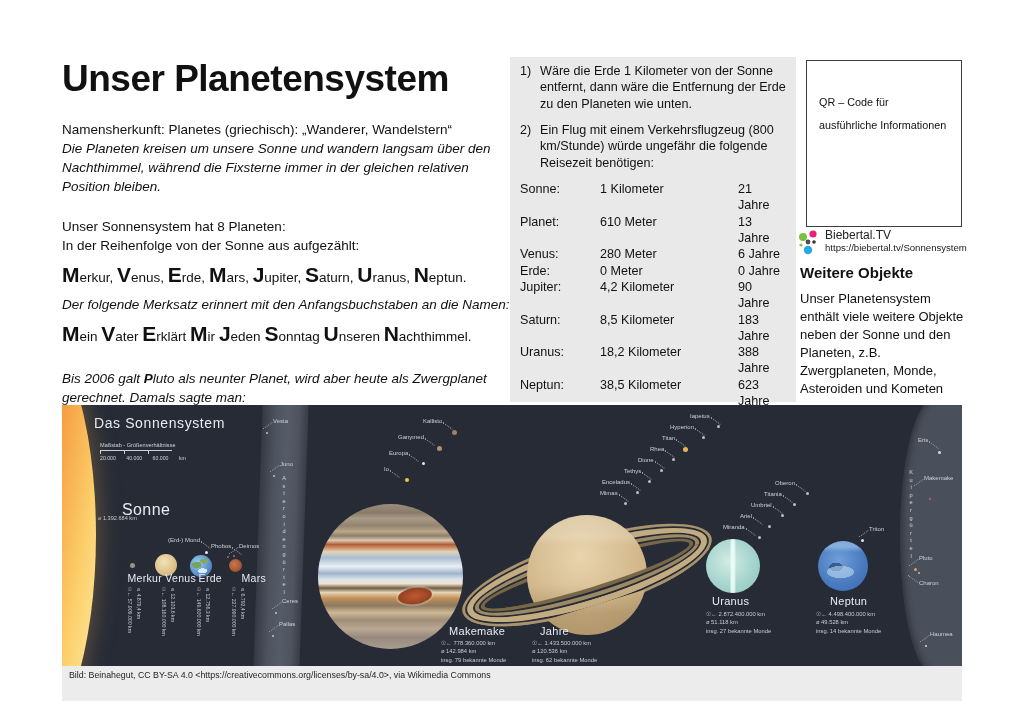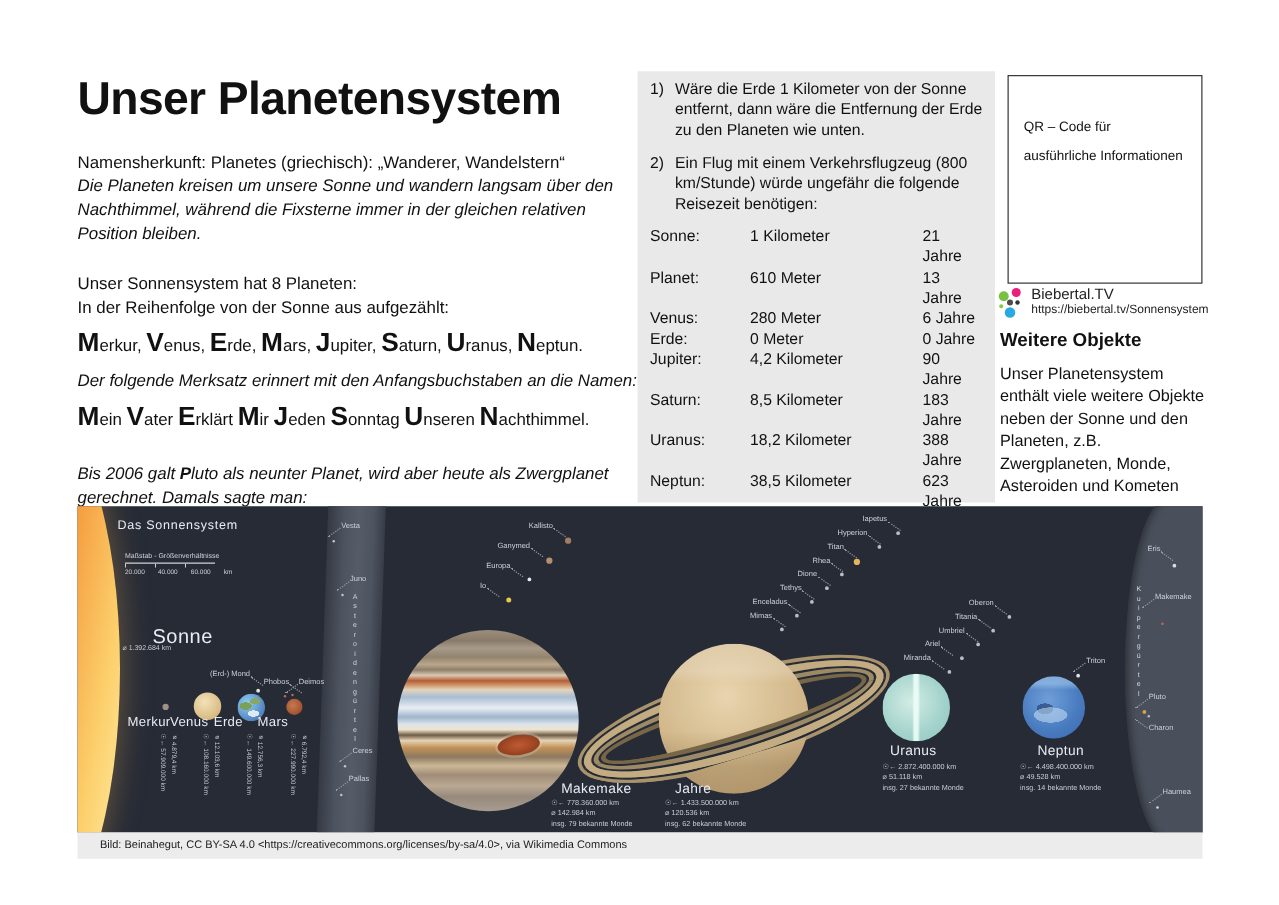--- a/index.html
+++ b/index.html
@@ -30,38 +30,38 @@
   .qr-box{position:absolute;left:806px;top:60px;width:156px;height:167px;border:1.5px solid #3c3c3c;
     box-sizing:border-box;padding:30px 12px 0;font-size:10.8px;line-height:2.1;background:#fff}
   .brand-row{position:absolute;left:797px;top:228px;display:flex;align-items:flex-start}
   .brand-name{font-size:12px;color:#222}
   .brand-url{font-size:9.6px;color:#222}
   .obj-head{position:absolute;left:800px;top:264px;font-size:15px;font-weight:bold;margin:0}
   .obj-text{position:absolute;left:800px;top:290px;width:172px;font-size:13px;line-height:1.38;margin:0}
   
   .figure{position:absolute;left:62px;top:405px;width:900px;height:261px;background:#262b36;overflow:hidden}
   .figure *{position:absolute}
-  .fig-title{left:32px;top:10px;font-size:10px;color:#e8ebf1;letter-spacing:.6px;white-space:nowrap}
+  .fig-title{left:32px;top:10px;font-size:14px;color:#e8ebf1;letter-spacing:.6px;white-space:nowrap}
   .scale{left:38px;top:37px;color:#cdd2da}
   .scale .sl{position:static;display:block;font-size:5.6px;margin-bottom:2px}
   .scale .line{position:static;display:block;width:72px;height:3px;border-top:1px solid #cdd2da;
     background:repeating-linear-gradient(90deg,#cdd2da 0 1px,transparent 1px 24px);background-size:73px 3px}
   .scale .nums{position:static;display:block;font-size:5.2px;word-spacing:9px;margin-top:1px;white-space:nowrap}
   .sun{left:-104px;top:-80px;width:138px;height:420px;border-radius:50%;
     background:linear-gradient(100deg,#d96f28 30%,#f59b3e 55%,#fccf6b 78%,#ffe9a0 95%);
     box-shadow:0 0 26px rgba(250,180,90,.35)}
   .sun-name{left:60px;top:96px;font-size:16px;color:#e8ebf1;letter-spacing:.4px}
   .sun-diam{left:36px;top:110px;font-size:5.6px;color:#c6cbd4}
   .a-belt{left:196px;top:-8px;width:46px;height:280px;transform:rotate(2deg);
     background:linear-gradient(90deg,#343944 0,#4e545f 30%,#565c67 55%,#4e545f 80%,#373c47 100%)}
   .k-belt{left:838px;top:-6px;width:75px;height:275px;background:#4a505b;
     border-radius:45% 0 0 45% / 50% 0 0 50%;box-shadow:inset 3px 0 6px rgba(0,0,0,.35)}
   .vtext{writing-mode:vertical-lr;text-orientation:upright;font-size:5.6px;letter-spacing:1.6px;color:#d3d7de;white-space:nowrap}
   .planet{border-radius:50%}
-  .pname{font-size:10.5px;color:#e8ebf1;letter-spacing:.3px;text-align:left;white-space:nowrap}
+  .pname{font-size:10.5px;color:#e8ebf1;letter-spacing:.3px;text-align:right;white-space:nowrap}
   .gname{font-size:11px;color:#e8ebf1;letter-spacing:.3px;white-space:nowrap}
   .vdata{writing-mode:vertical-lr;font-size:5.2px;line-height:1.7;color:#c6cbd4;height:82px}
   .vdata div{position:static}
   .pdata{font-size:5.8px;line-height:1.45;color:#c6cbd4}
   .pdata div{position:static;white-space:nowrap}
   .lbl{font-size:6px;color:#ccd1da;white-space:nowrap}
   .lbl::after{content:"";position:absolute;left:calc(100% + 1px);top:72%;width:12px;
     border-top:1px dotted #8f96a3;transform:rotate(36deg);transform-origin:left top}
   .lbl.dl::after{left:auto;right:calc(100% + 1px);transform:rotate(-36deg);transform-origin:right top}
   .lbl.ul::after{left:auto;right:calc(100% + 1px);top:30%;transform:rotate(35deg);transform-origin:right center}
@@ -84,22 +84,22 @@
   .ring.front{z-index:3;clip-path:inset(55% 0 0 0)}
   .uranus{left:644px;top:134px;width:54px;height:54px;border-radius:50%;
     background:linear-gradient(90deg,rgba(0,0,0,0) 44%,rgba(240,255,250,.85) 47% 52%,rgba(0,0,0,0) 56%),
       radial-gradient(circle at 42% 42%,#d2ece4,#a3d3cc 58%,#8ec2bd)}
   .neptun{left:756px;top:136px;width:50px;height:50px;border-radius:50%;
     background:linear-gradient(180deg,rgba(170,205,240,.55) 0 12%,rgba(0,0,0,0) 22%),
       radial-gradient(ellipse 22px 10px at 45% 62%,rgba(200,225,245,.55) 0 60%,rgba(0,0,0,0) 62%),
       radial-gradient(ellipse 11px 7px at 36% 52%,rgba(25,55,105,.6) 0 60%,rgba(0,0,0,0) 62%),
       radial-gradient(circle at 42% 38%,#6f9fd8,#4a7cc0 55%,#3a66ad)}
   
-  .attrib{position:absolute;left:62px;top:666px;width:900px;height:21px;background:#ececec;
-    font-size:8.8px;line-height:19px;padding-left:18px;box-sizing:border-box;color:#1d1d1d}
+  .attrib{position:absolute;left:62px;top:666px;width:900px;height:35px;background:#ececec;
+    font-size:8.8px;line-height:19px;padding-left:7px;box-sizing:border-box;color:#1d1d1d}
 </style>
 </head>
 <body>
 
 <div class="col-left">
   <h1>Unser Planetensystem</h1>
   <p class="b">Namensherkunft: Planetes (griechisch): „Wanderer, Wandelstern“</p>
   <p class="i mb-lg">Die Planeten kreisen um unsere Sonne und wandern langsam über den Nachthimmel, während die Fixsterne immer in der gleichen relativen Position bleiben.</p>
   <p class="b">Unser Sonnensystem hat 8 Planeten:</p>
   <p class="mb-sm">In der Reihenfolge von der Sonne aus aufgezählt:</p>

